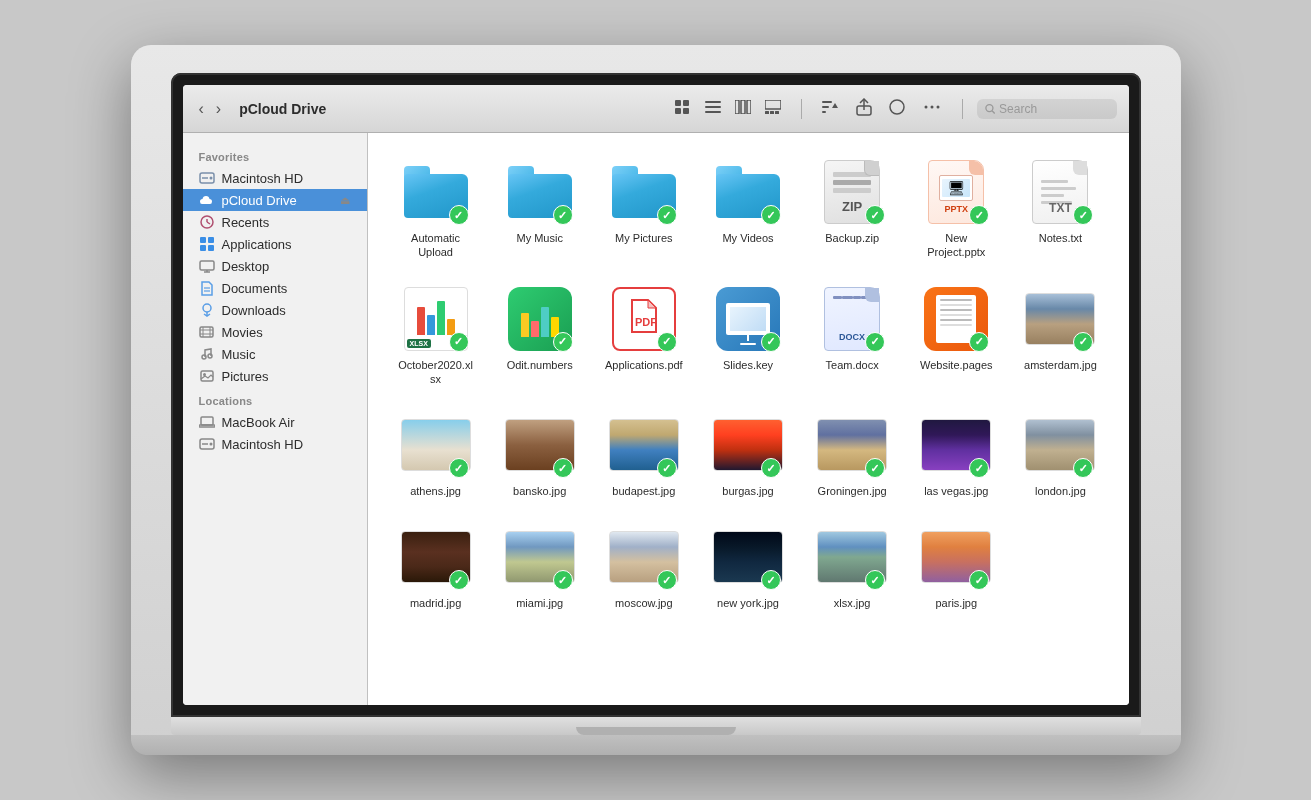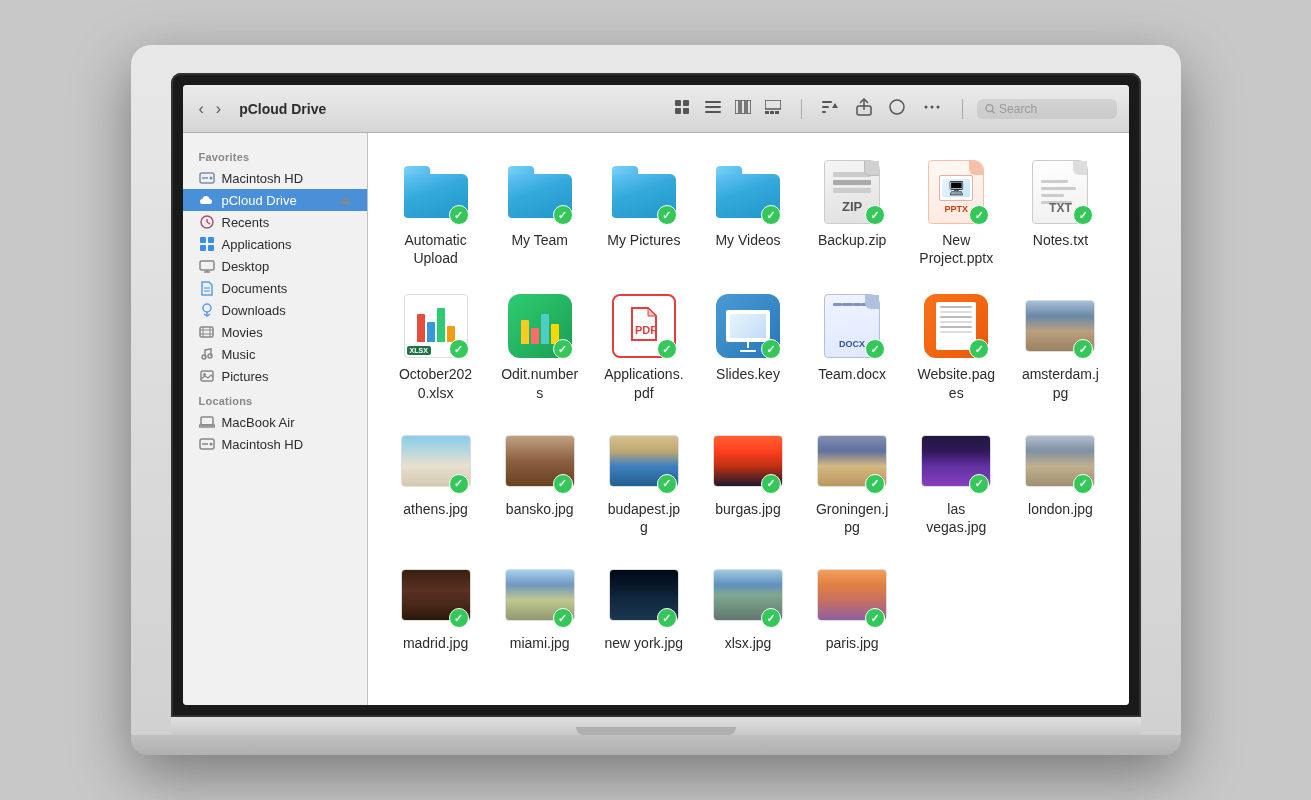--- a/index.html
+++ b/index.html
@@ -236,21 +236,21 @@
 
     .check-badge::after {
       content: '✓';
       color: white;
       font-size: 11px;
       font-weight: 700;
       line-height: 1;
     }
 
     .file-label {
-      font-size: 14px;
+      font-size: 11px;
       color: #2c2c2c;
       text-align: center;
       max-width: 80px;
       word-break: break-word;
       line-height: 1.3;
     }
 
     
     .folder-icon {
       width: 64px;
@@ -913,21 +913,21 @@
               </div>
 
               <div class="file-item">
                 <div class="file-icon-wrapper">
                   <div class="folder-icon">
                     <div class="folder-tab"></div>
                     <div class="folder-back"></div>
                   </div>
                   <div class="check-badge"></div>
                 </div>
-                <span class="file-label">My Team</span>
+                <span class="file-label">My Music</span>
               </div>
 
               <div class="file-item">
                 <div class="file-icon-wrapper">
                   <div class="folder-icon">
                     <div class="folder-tab"></div>
                     <div class="folder-back"></div>
                   </div>
                   <div class="check-badge"></div>
                 </div>
@@ -1157,20 +1157,27 @@
               </div>
 
               <div class="file-item">
                 <div class="file-icon-wrapper">
                   <div class="photo-thumb photo-miami"></div>
                   <div class="check-badge"></div>
                 </div>
                 <span class="file-label">miami.jpg</span>
               </div>
 
+              <div class="file-item">
+                <div class="file-icon-wrapper">
+                  <div class="photo-thumb photo-moscow"></div>
+                  <div class="check-badge"></div>
+                </div>
+                <span class="file-label">moscow.jpg</span>
+              </div>
 
               <div class="file-item">
                 <div class="file-icon-wrapper">
                   <div class="photo-thumb photo-newyork"></div>
                   <div class="check-badge"></div>
                 </div>
                 <span class="file-label">new york.jpg</span>
               </div>
 
               <div class="file-item">

